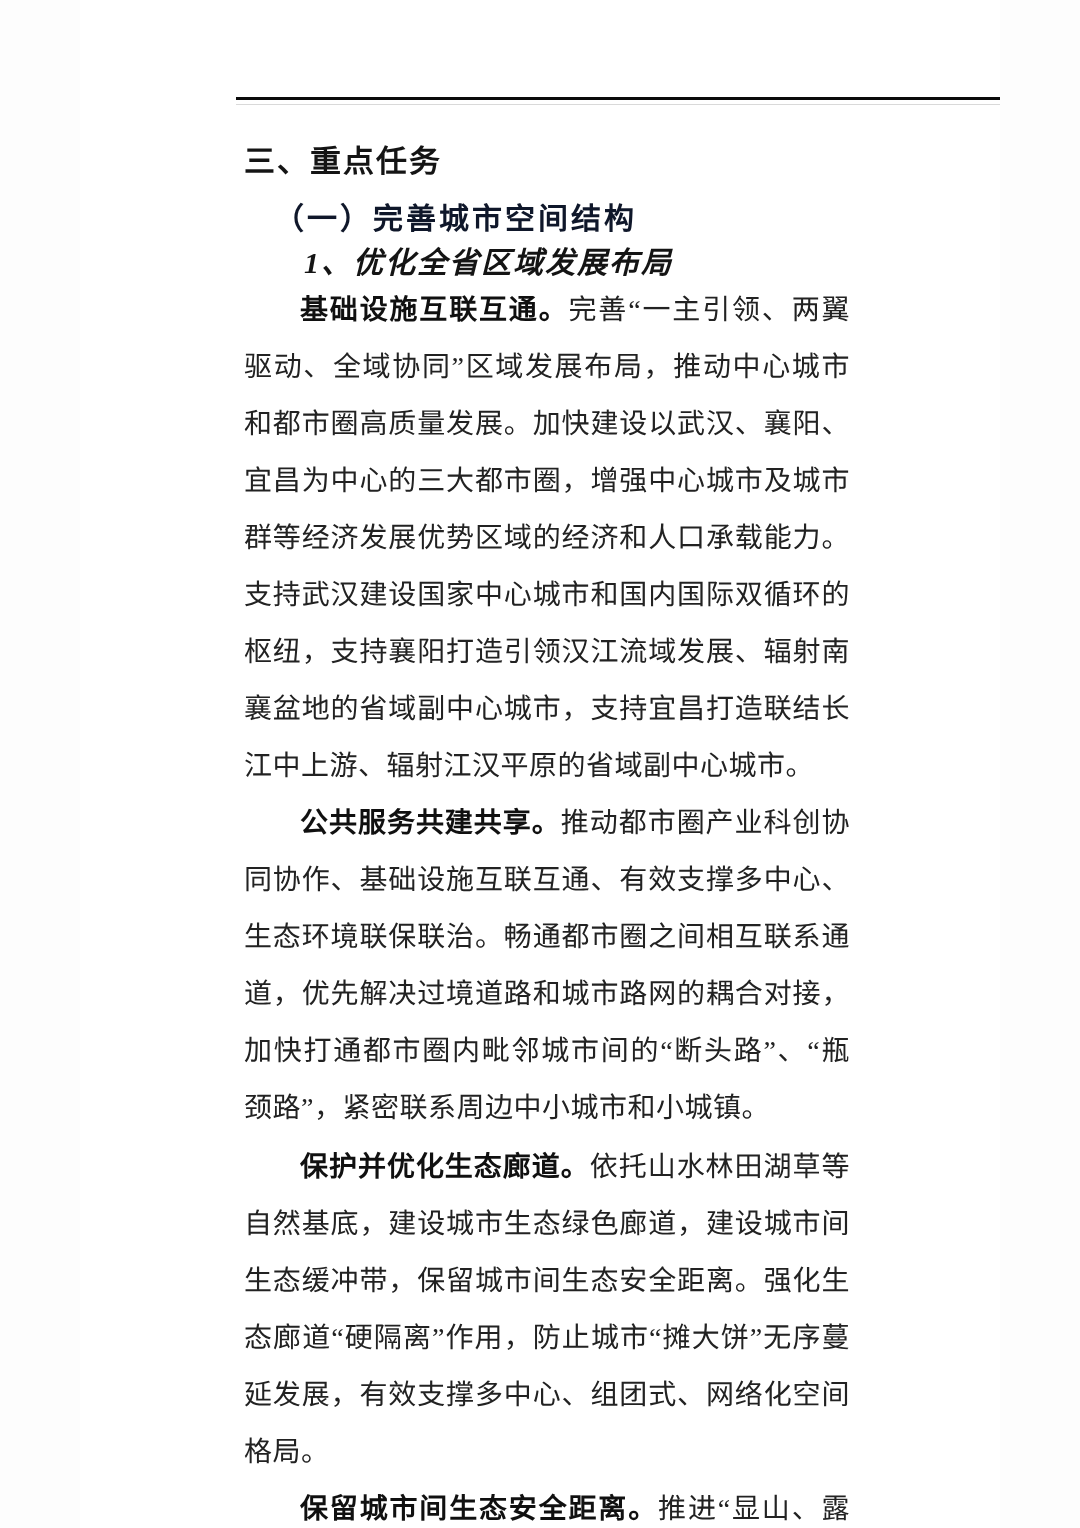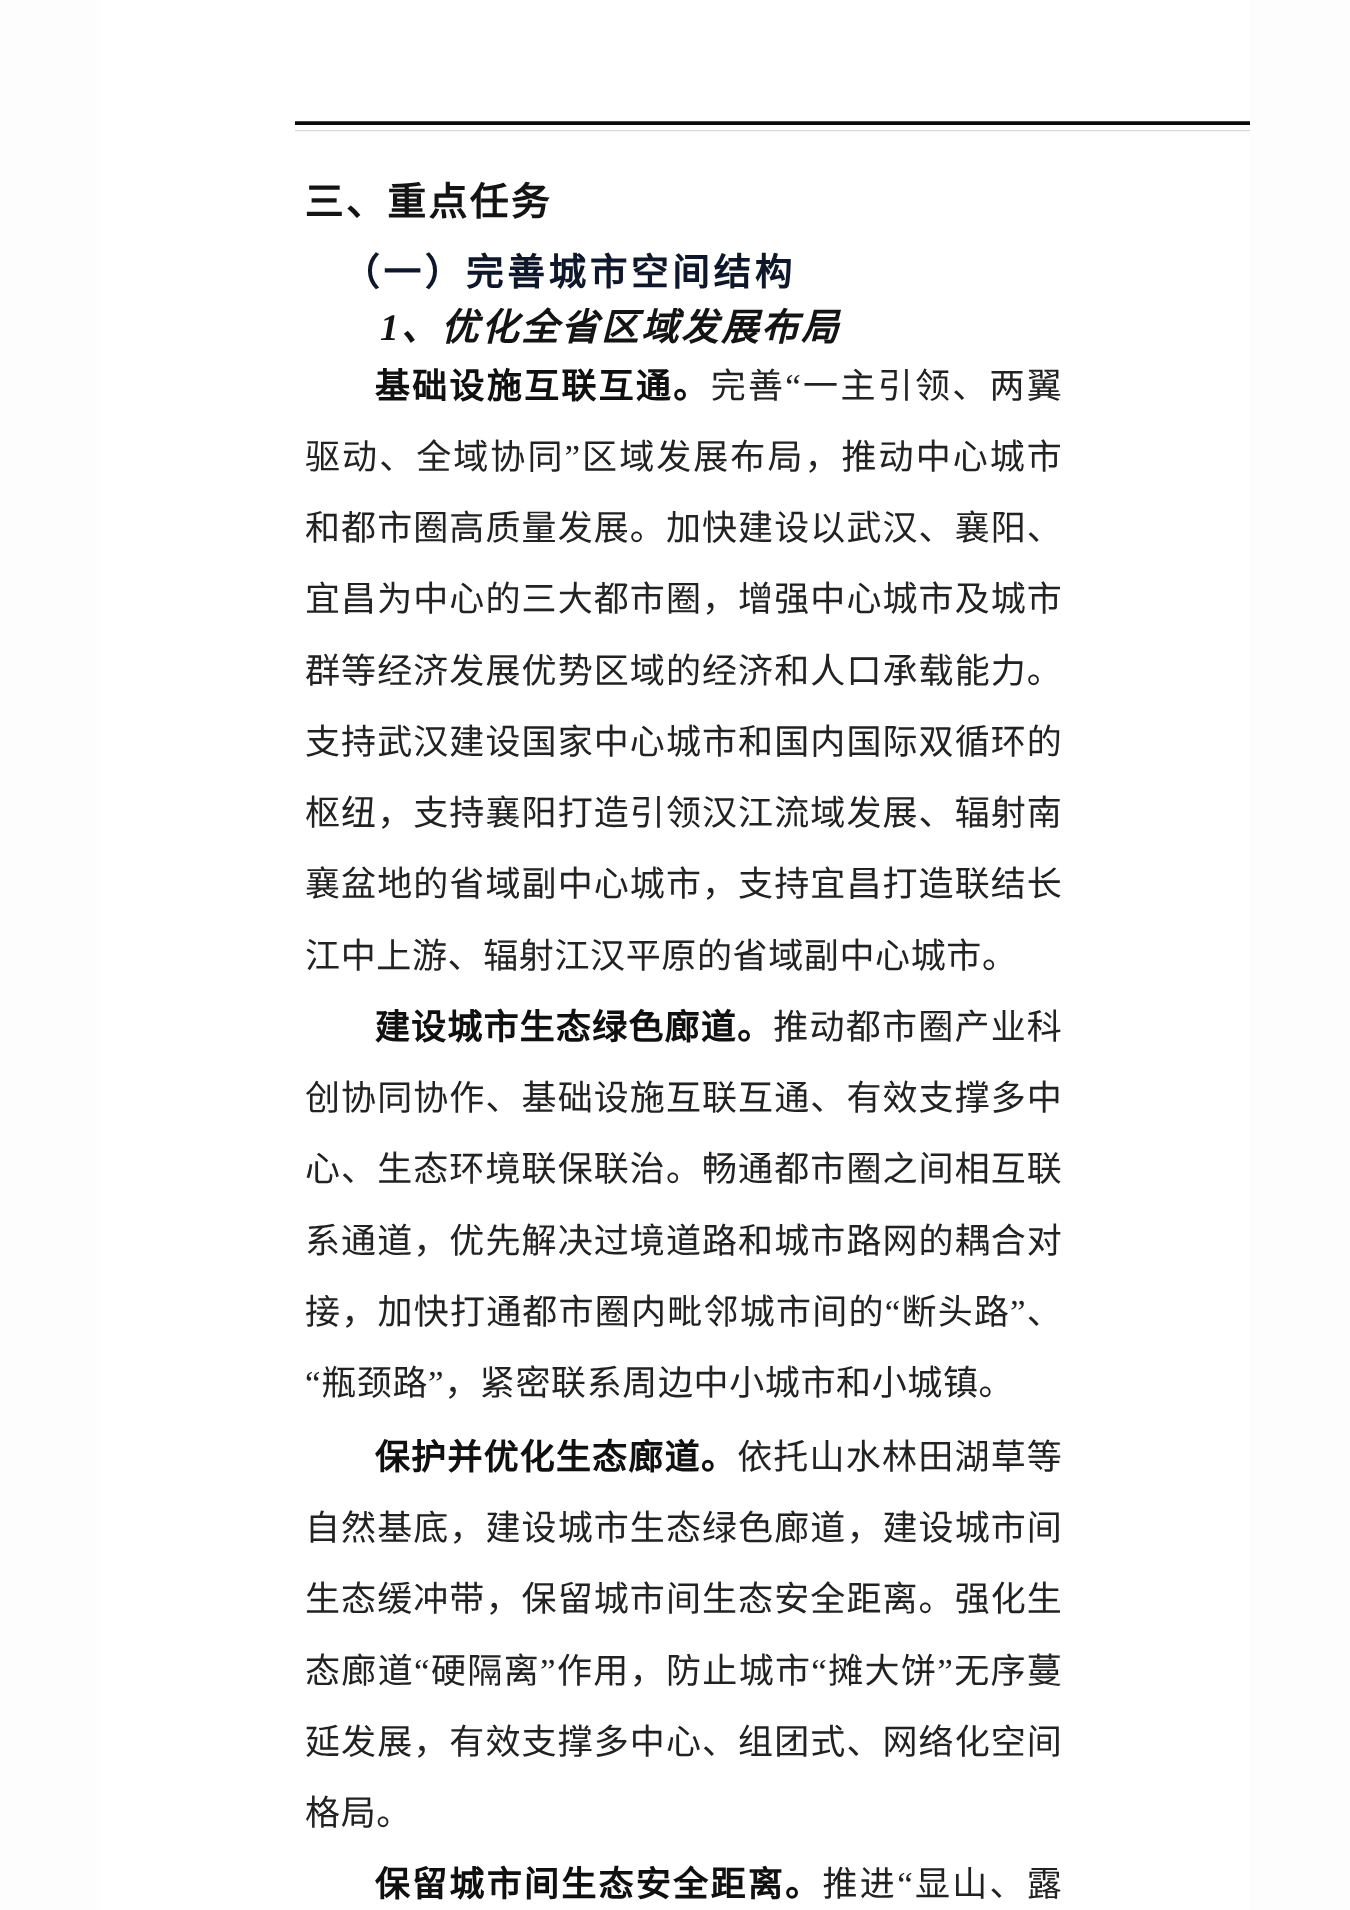--- a/index.html
+++ b/index.html
@@ -79,21 +79,21 @@
     <div class="header-rule"></div>
 
     <div class="h1">三、重点任务</div>
 
     <div class="h2">（一）完善城市空间结构</div>
 
     <div class="h3">1、优化全省区域发展布局</div>
 
     <p class="body-para"><span class="lead">基础设施互联互通。</span><span>完善“一主引领、两翼驱动、全域协同”区域发展布局，推动中心城市和都市圈高质量发展。加快建设以武汉、襄阳、宜昌为中心的三大都市圈，增强中心城市及城市群等经济发展优势区域的经济和人口承载能力。支持武汉建设国家中心城市和国内国际双循环的枢纽，支持襄阳打造引领汉江流域发展、辐射南襄盆地的省域副中心城市，支持宜昌打造联结长江中上游、辐射江汉平原的省域副中心城市。</span></p>
 
-    <p class="body-para"><span class="lead">建设城市生态绿色廊道。</span><span>推动都市圈产业科创协同协作、基础设施互联互通、有效支撑多中心、生态环境联保联治。畅通都市圈之间相互联系通道，优先解决过境道路和城市路网的耦合对接，加快打通都市圈内毗邻城市间的“断头路”、“瓶颈路”，紧密联系周边中小城市和小城镇。</span></p>
+    <p class="body-para"><span class="lead">公共服务共建共享。</span><span>推动都市圈产业科创协同协作、基础设施互联互通、有效支撑多中心、生态环境联保联治。畅通都市圈之间相互联系通道，优先解决过境道路和城市路网的耦合对接，加快打通都市圈内毗邻城市间的“断头路”、“瓶颈路”，紧密联系周边中小城市和小城镇。</span></p>
 
 
     <p class="body-para p3"><span class="lead">保护并优化生态廊道。</span><span>依托山水林田湖草等自然基底，建设城市生态绿色廊道，建设城市间生态缓冲带，保留城市间生态安全距离。强化生态廊道“硬隔离”作用，防止城市“摊大饼”无序蔓延发展，有效支撑多中心、组团式、网络化空间格局。</span></p>
 
     <p class="body-para"><span class="lead">保留城市间生态安全距离。</span><span>推进“显山、露水、透绿”工程，完善绿色基础设施建设，加强城市生态绿廊、绿带、绿道、通风廊道相互联通的绿色生态网络建设，提升生态网络联通度与生态用地可</span></p>
 
   </div>
 </div>
 
 </body></html>

